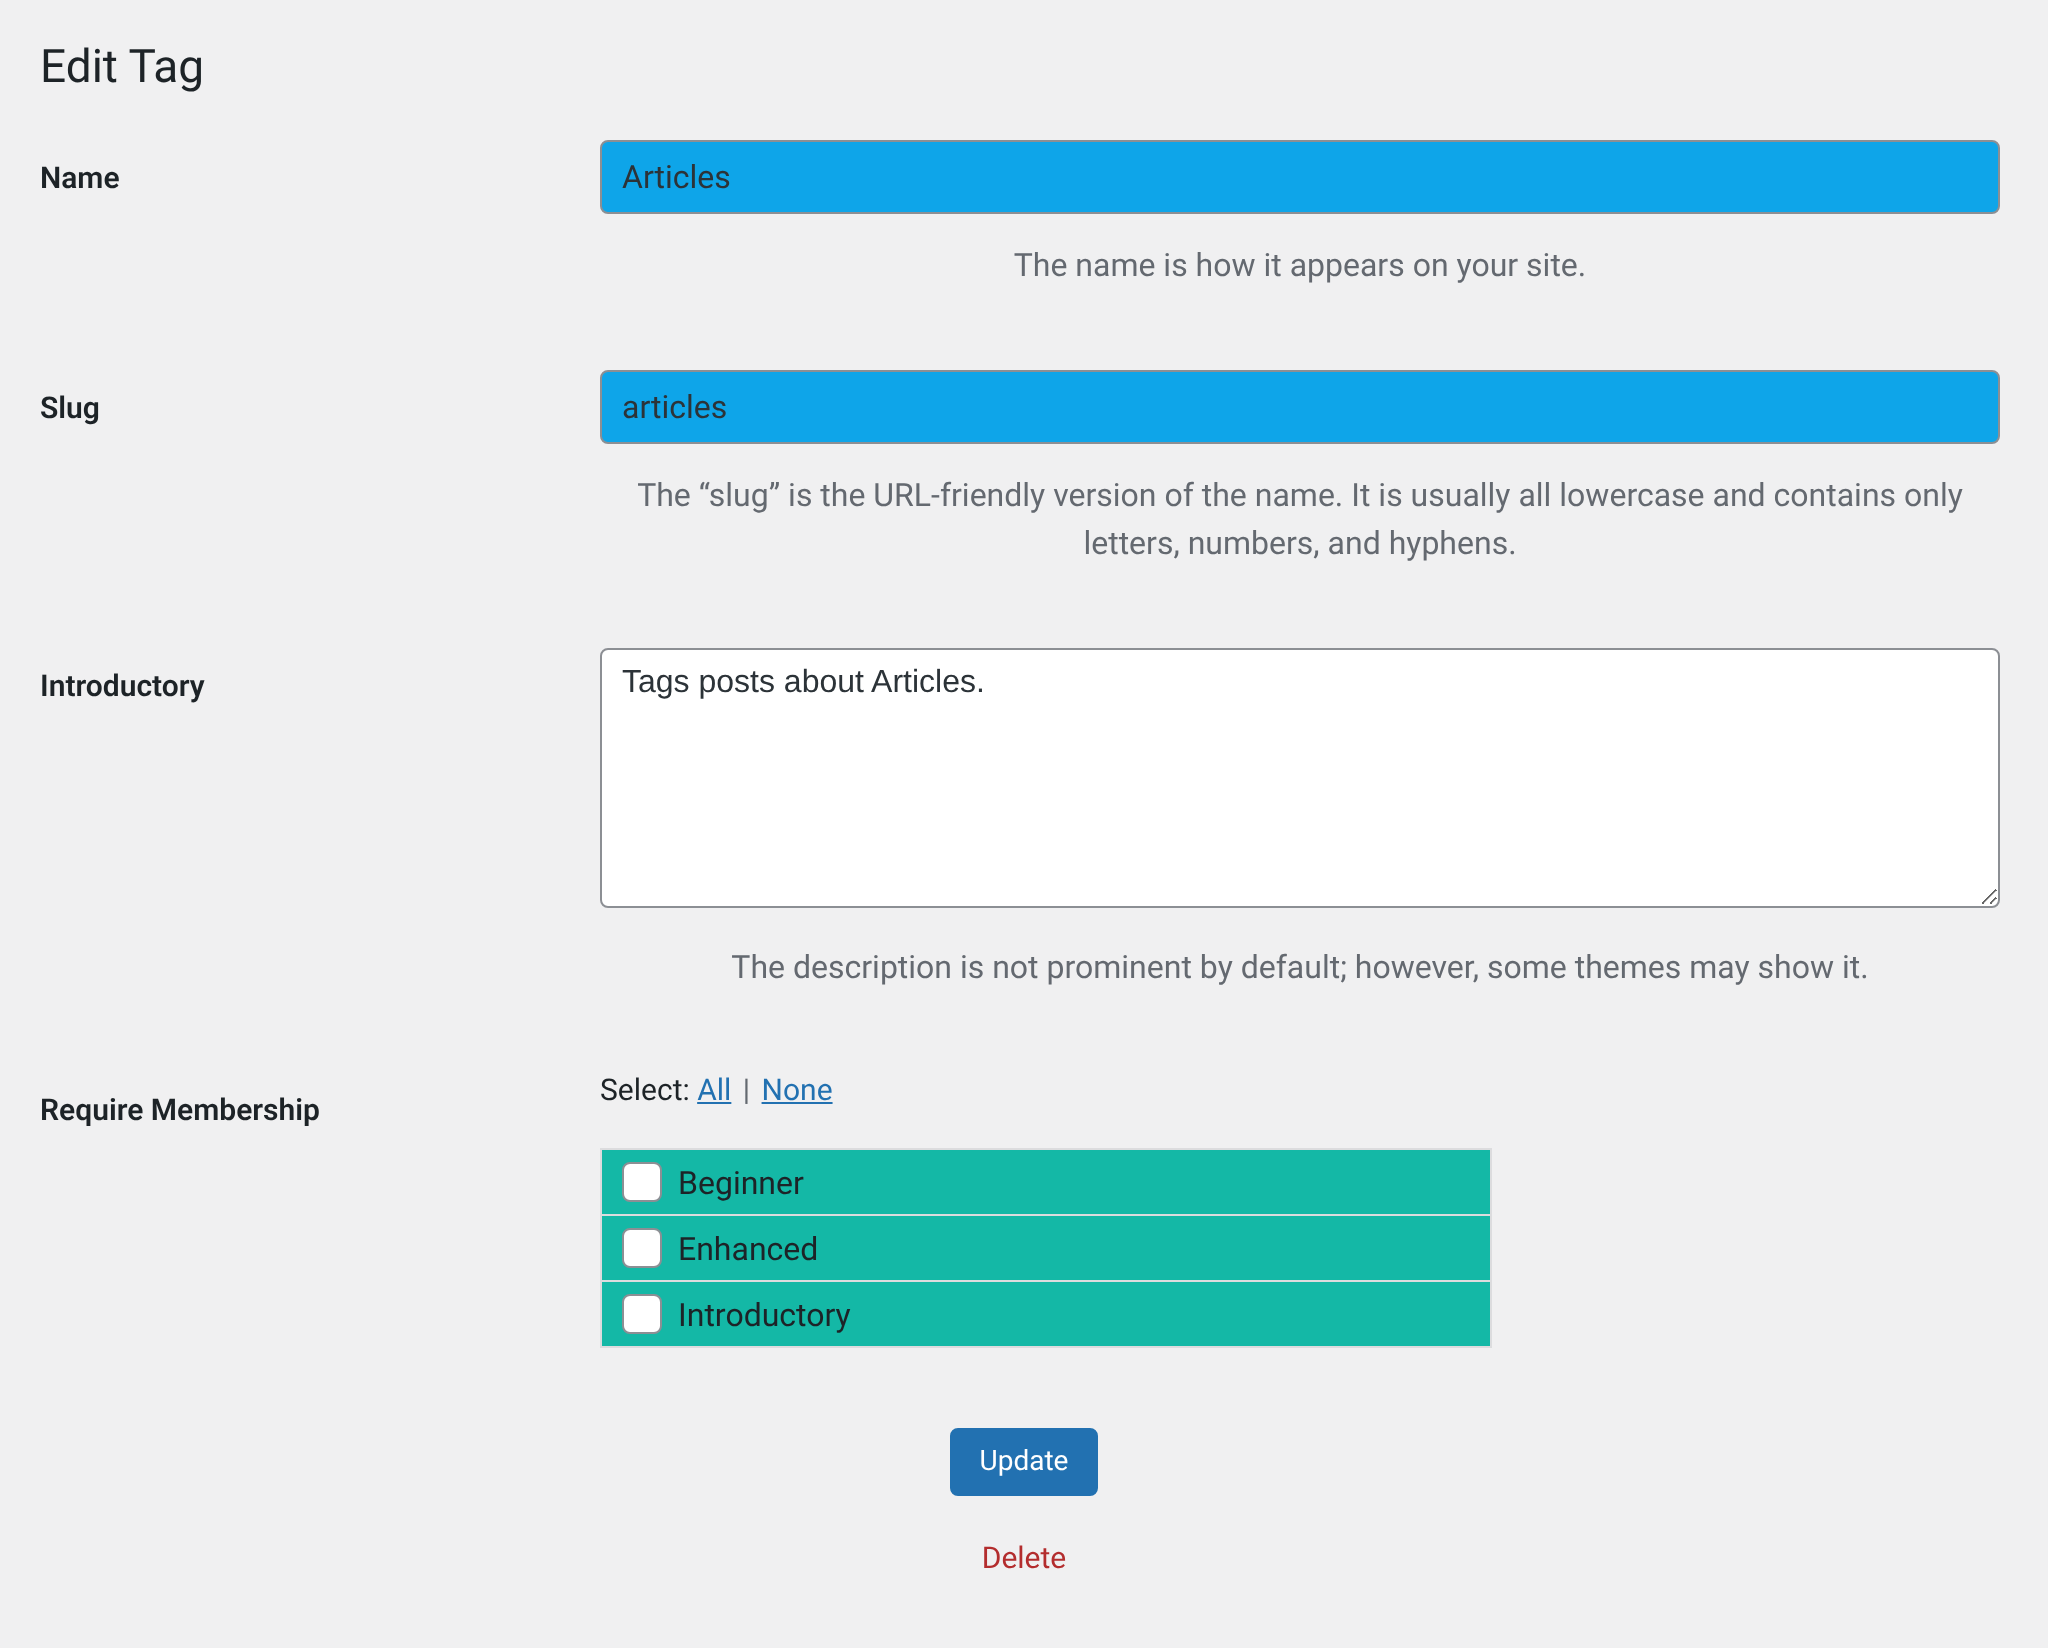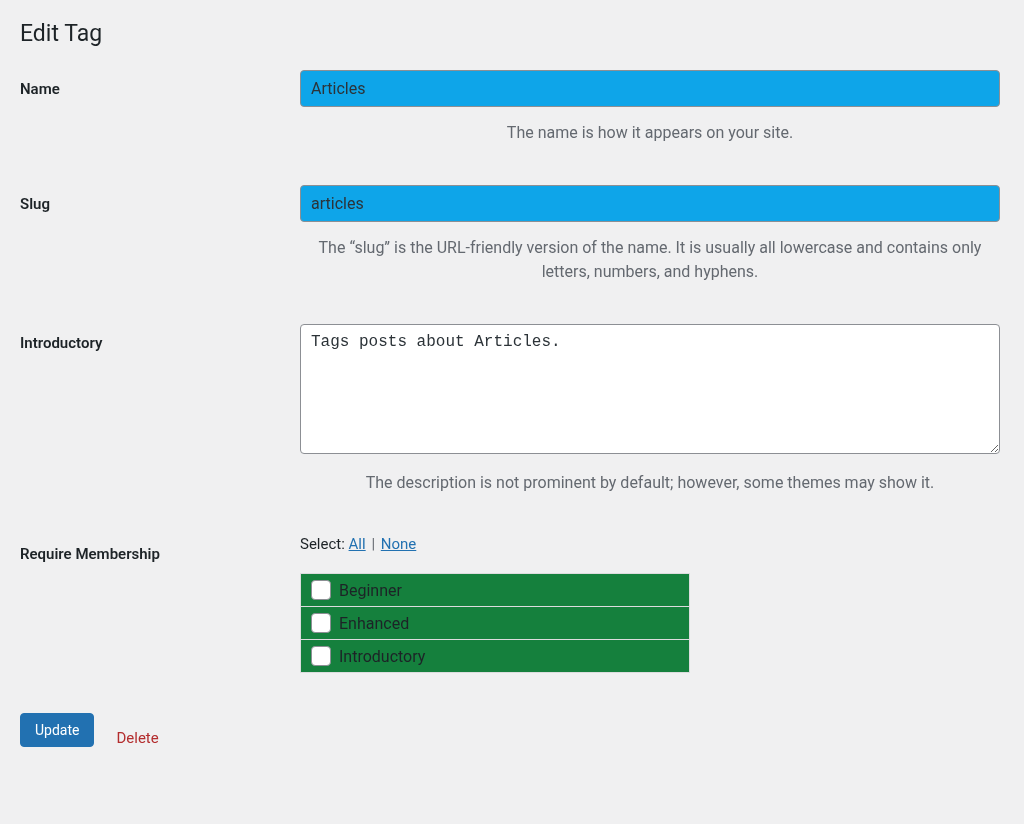--- a/index.html
+++ b/index.html
@@ -48,21 +48,21 @@
       font-family: inherit;
     }
     .textarea-input {
       width: 100%;
       padding: 8px 10px;
       font-size: 16px;
       border: 1px solid #8c8f94;
       border-radius: 4px;
       background: #fff;
       color: #2c3338;
-      font-family: Liberation Mono, monospace;
+      font-family: Liberation Sans, sans-serif;
       resize: both;
       height: 130px;
     }
     .field-description {
       margin-top: 14px;
       font-size: 16px;
       color: #646970;
       line-height: 1.5;
       text-align: center;
     }
@@ -75,22 +75,22 @@
       color: #646970;
       margin: 0 2px;
     }
     .select-link {
       color: #2271b1;
       text-decoration: underline;
       cursor: pointer;
     }
     .checkbox-list {
       border: 1px solid #dcdcde;
-      background: #15803d;
-      width: 390px;
+      background: #14b8a6;
+      width: 446px;
     }
     .checkbox-row {
       display: flex;
       align-items: center;
       padding: 6px 10px;
       border-bottom: 1px solid #dcdcde;
     }
     .checkbox-row:last-child {
       border-bottom: none;
     }
@@ -104,23 +104,24 @@
       appearance: none;
       background: #fff;
     }
     .checkbox-row label {
       font-size: 16px;
       color: #1d2327;
       cursor: pointer;
     }
     .actions {
       display: flex;
-      align-items: flex-end;
+      align-items: center;
       gap: 22px;
       margin-top: 20px;
+      flex-direction: column;
     }
     .btn-primary {
       background: #2271b1;
       color: #fff;
       border: 1px solid #2271b1;
       border-radius: 4px;
       padding: 8px 14px;
       font-size: 14px;
       font-weight: 400;
       cursor: pointer;

